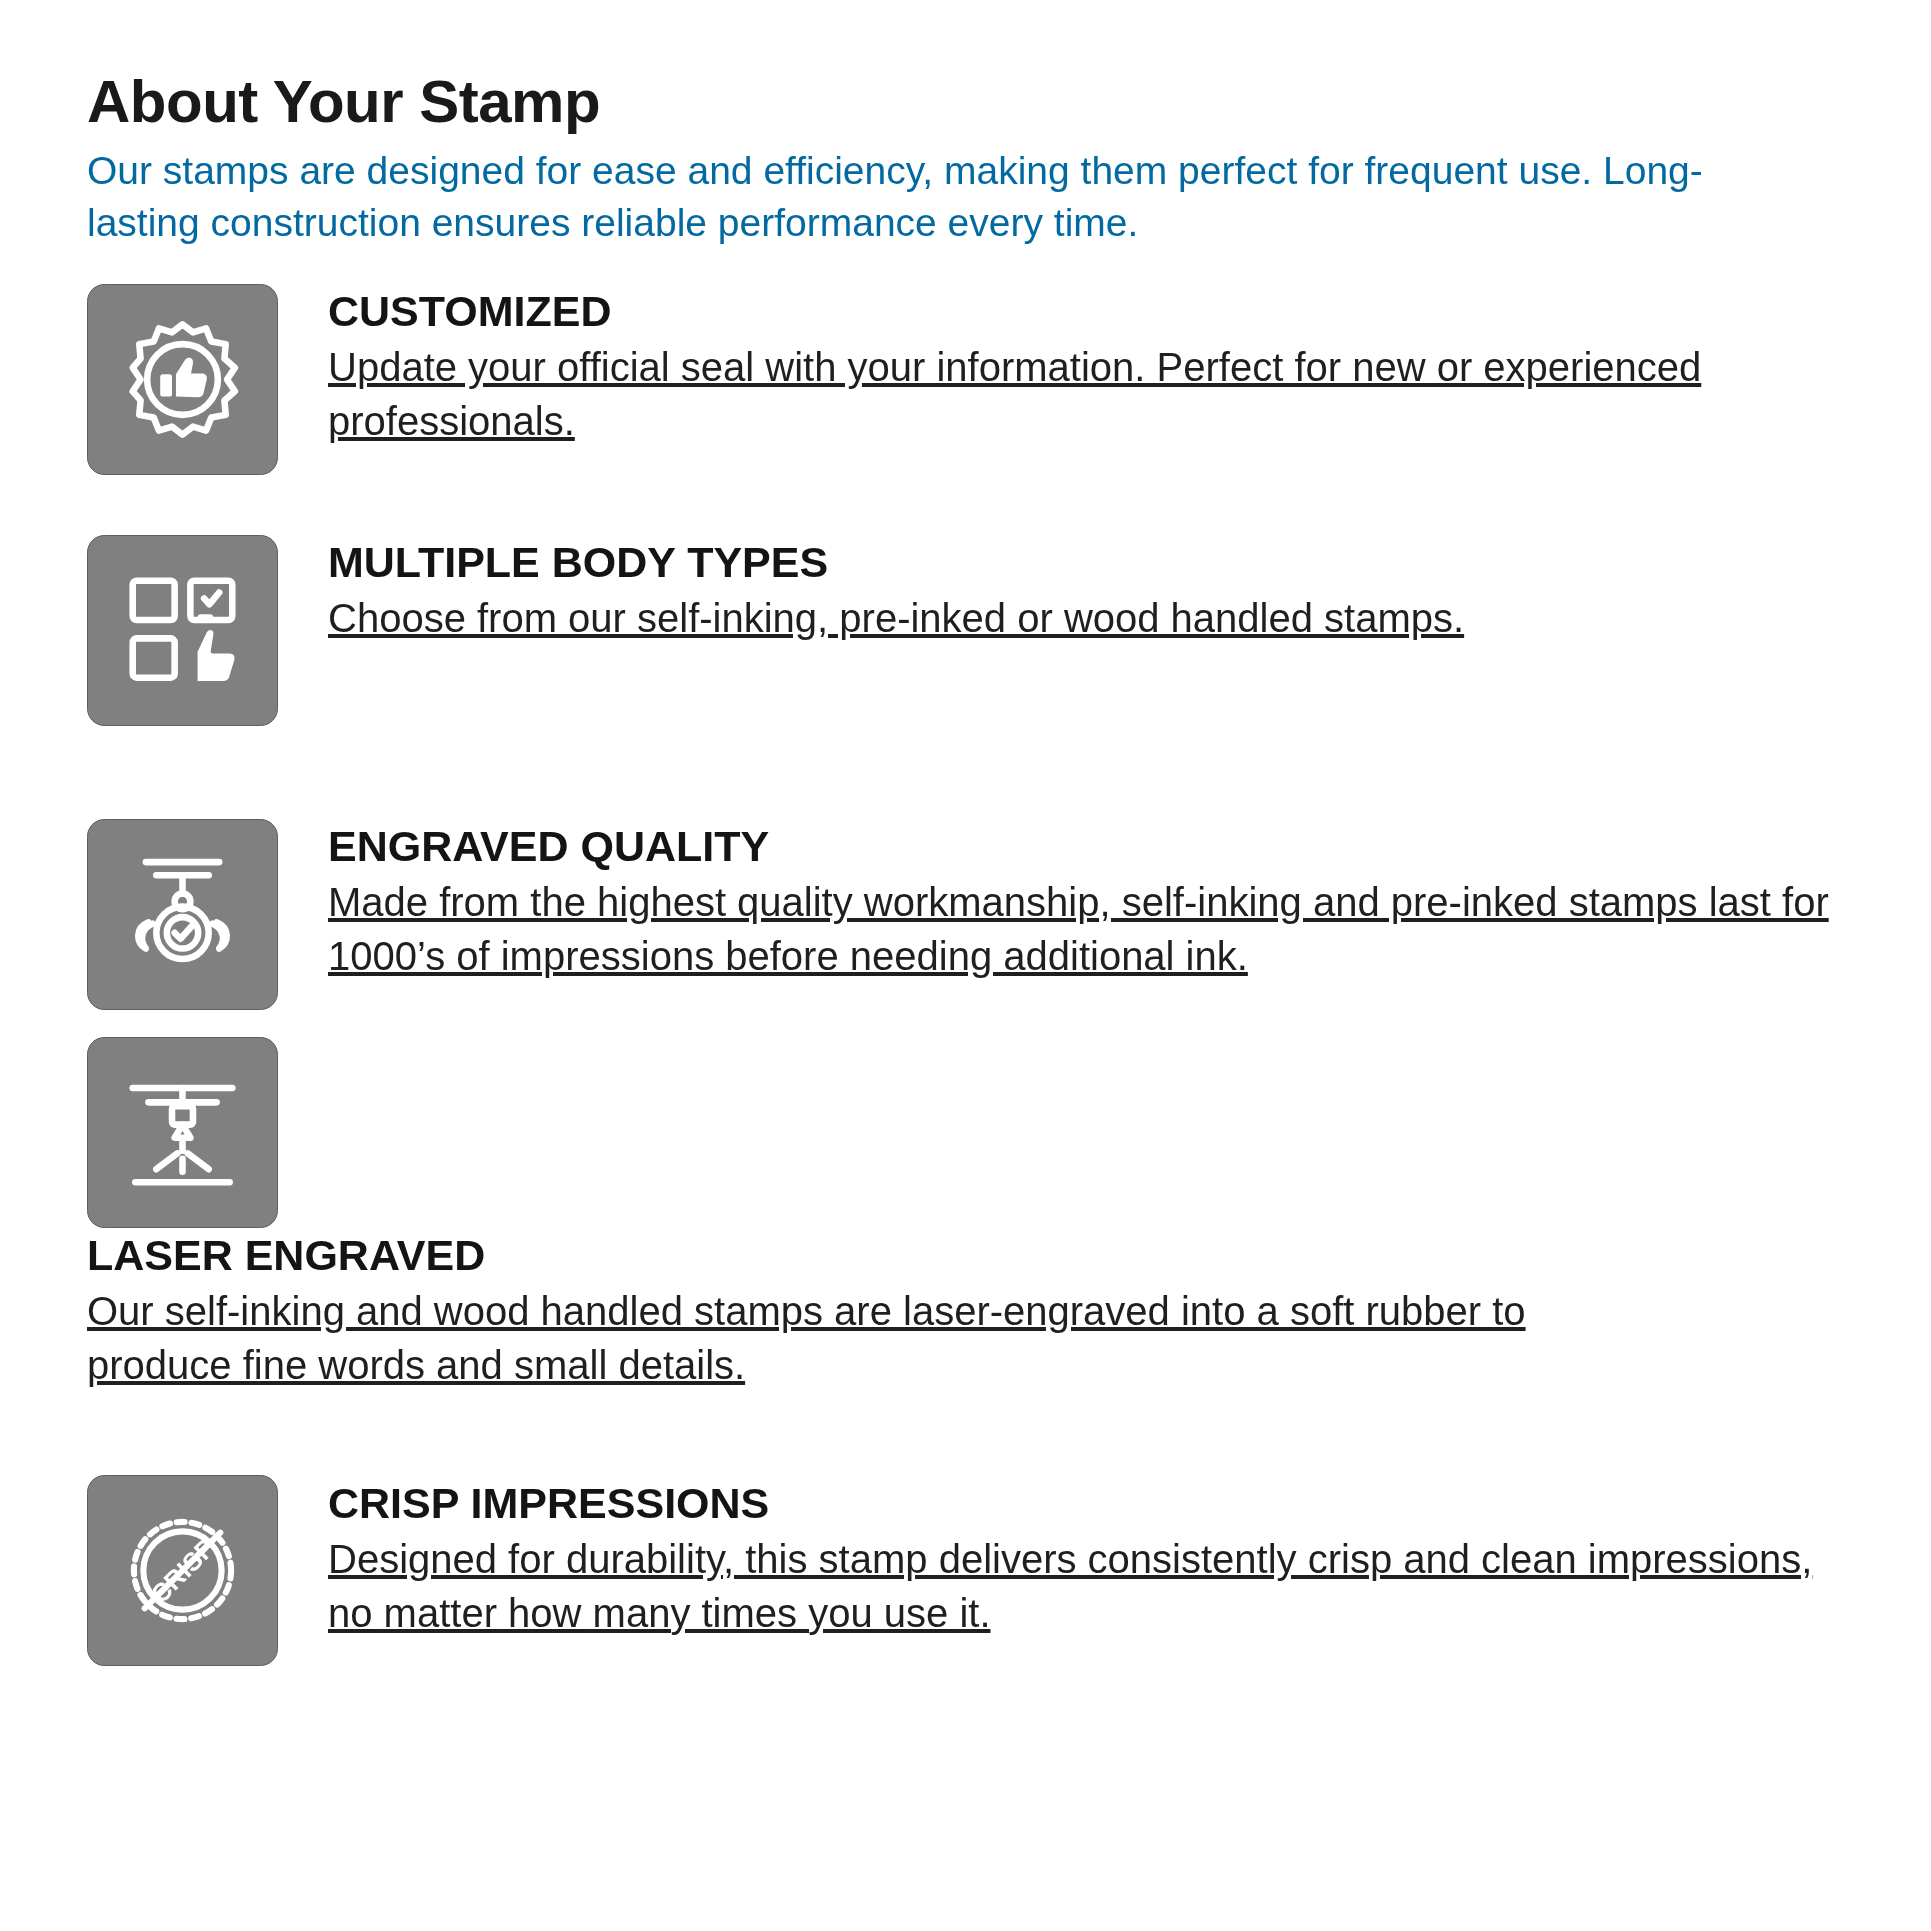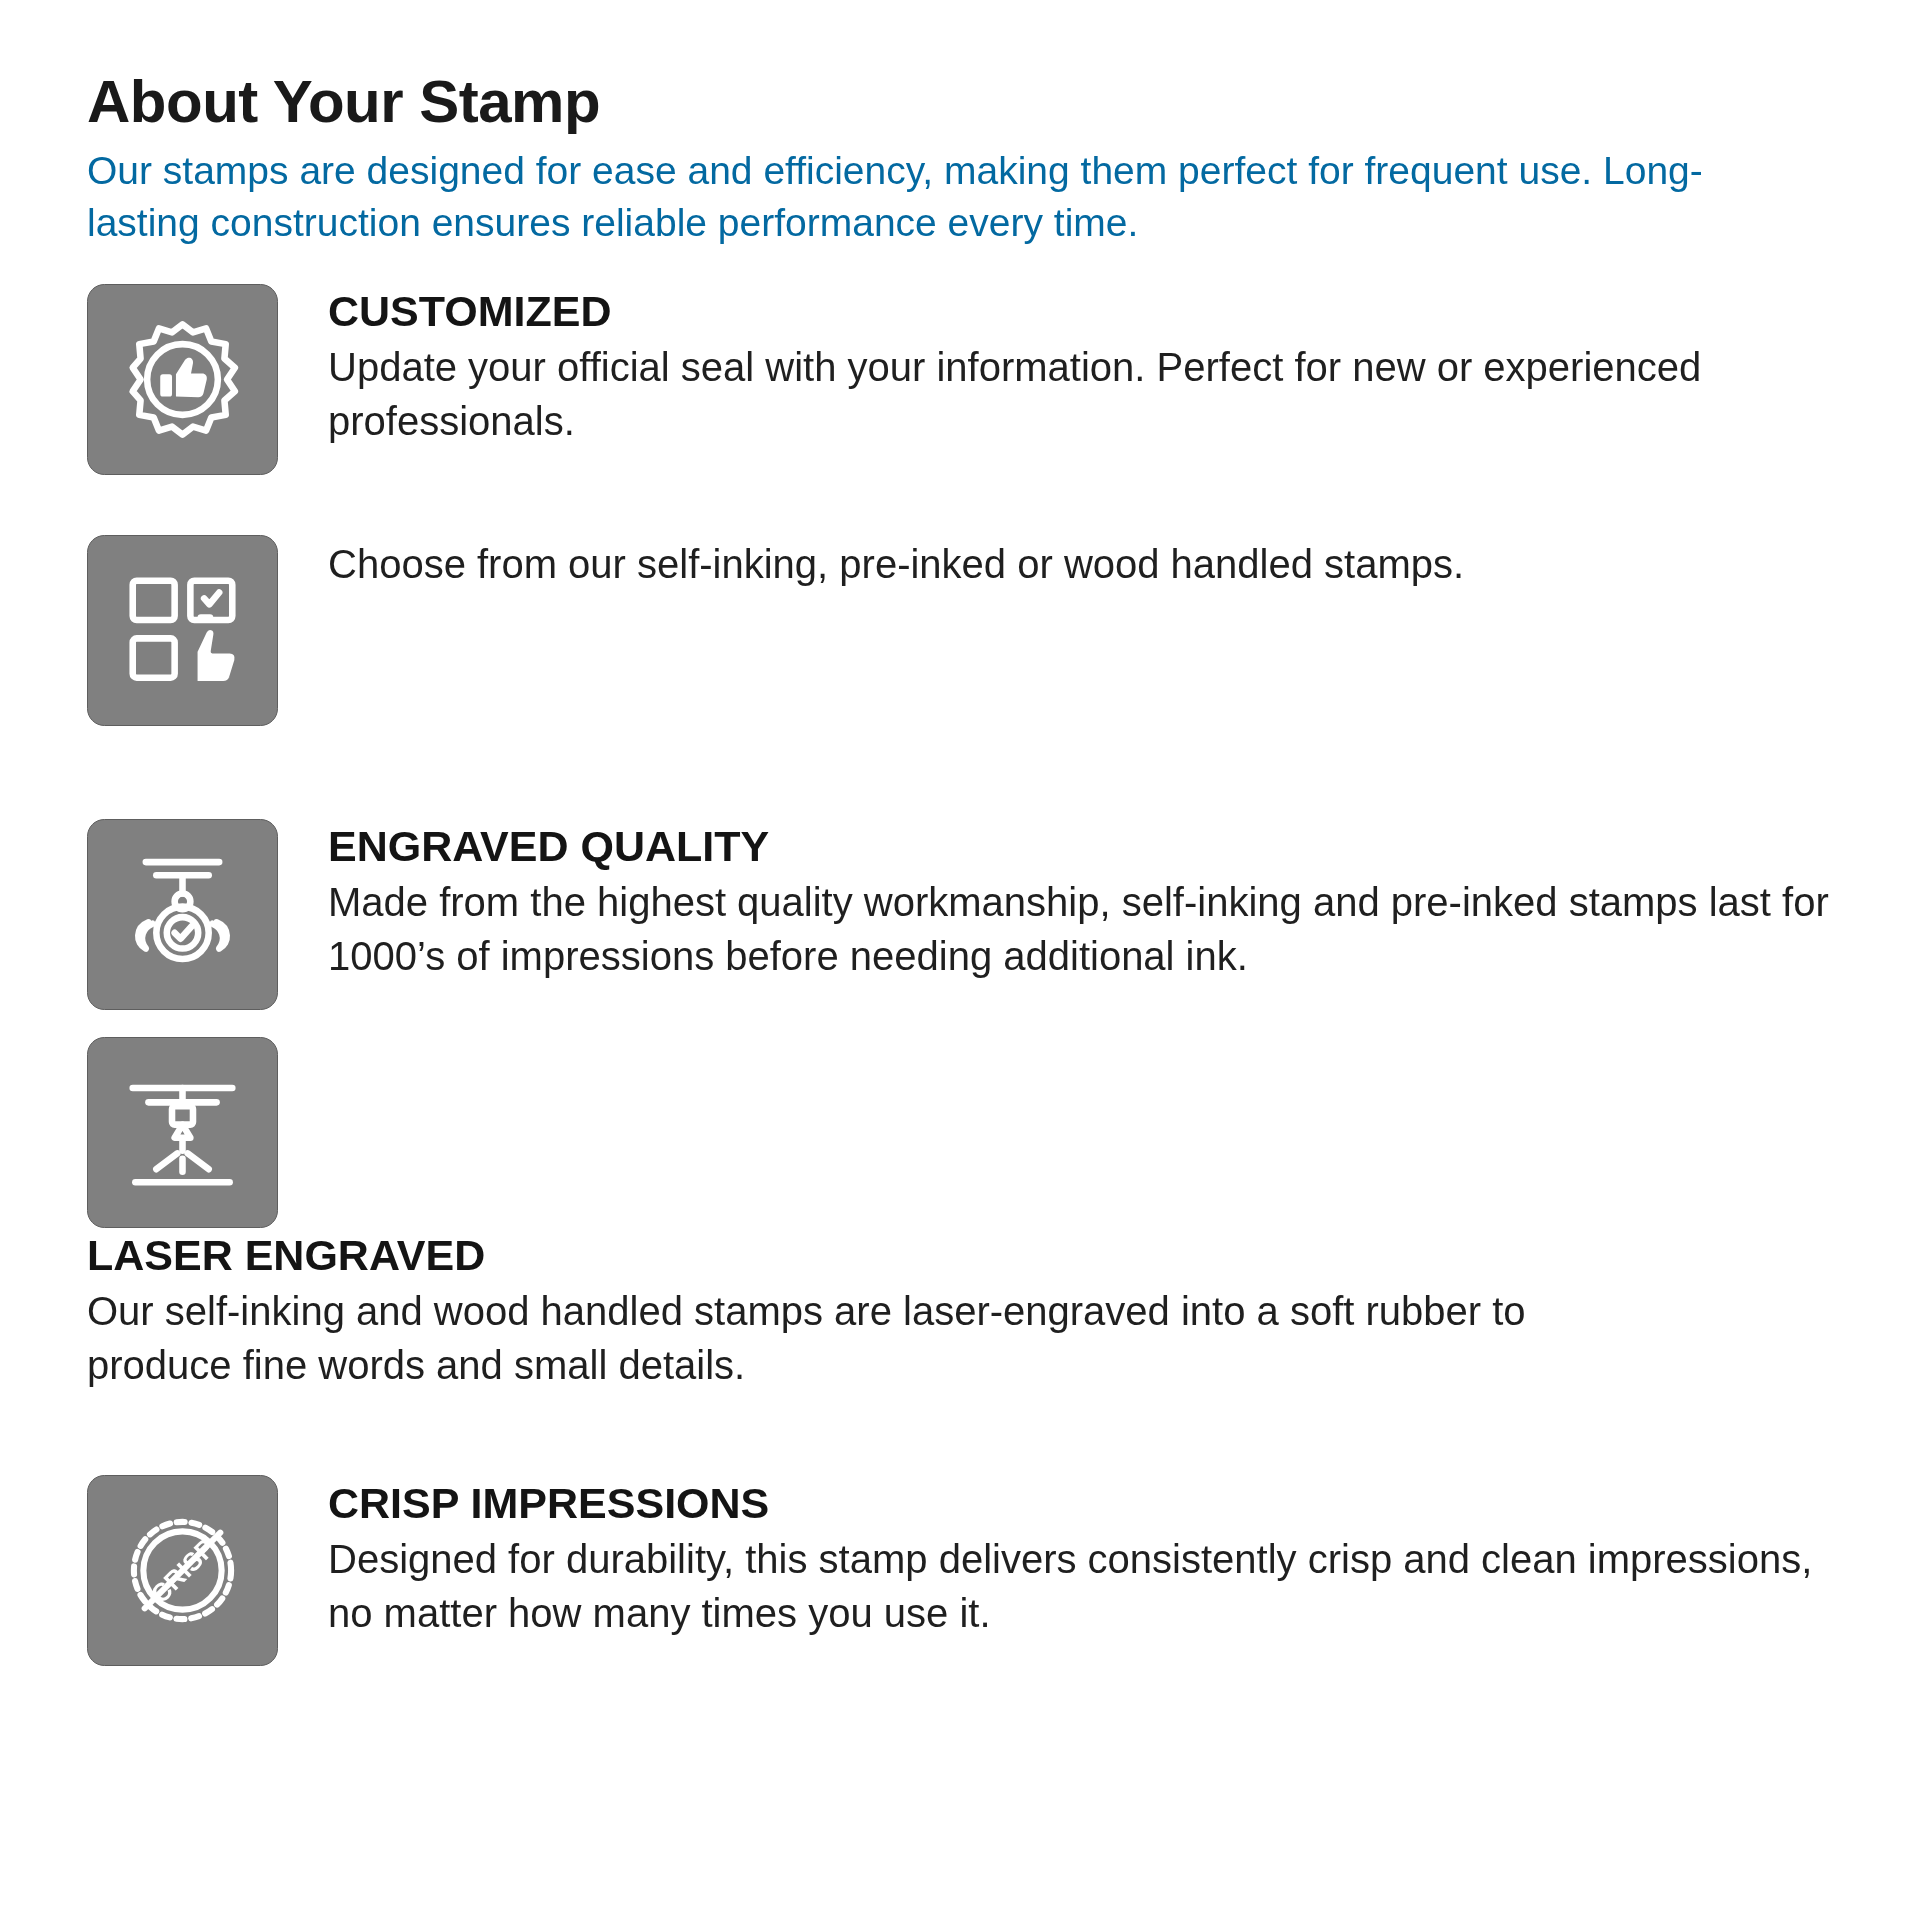--- a/index.html
+++ b/index.html
@@ -72,20 +72,21 @@
     letter-spacing: 0px;
     margin: 0 0 3.9px 0;
     line-height: 1.16;
     color: #141414;
   }
   .feature-desc {
     font-size: 40px;
     line-height: 1.34;
     margin: 0;
     color: #1f1f1f;
+    text-decoration: underline;
   }
   
   .feature.f1 { margin-bottom: 60px; }
   .feature.f2 { margin-bottom: 93px; }
   .feature.f3 { margin-bottom: 27px; }
   .feature.f4 { margin-bottom: 83px; flex-direction: column; }
 </style>
 </head>
 <body>
 
@@ -128,20 +129,21 @@
               <path d="M64 40 L71 40"></path>
               <path d="M66.5 25.5 L70.5 30 L78 21"></path>
             </g>
             <g fill="#ffffff" stroke="#808080" stroke-width="3" stroke-linejoin="round">
               <path d="M60 90 L60 66 L67 51 C69.5 46 76 48 75 53.5 L73 66 L86 66 C90 66 92 69 91 73 L87 86 C86 89 84 90 81 90 Z"></path>
             </g>
           </svg>
         </span>
       </div>
       <div class="feature-text">
+        <h2 class="feature-title">MULTIPLE BODY TYPES</h2>
         <p class="feature-desc">Choose from our self-inking, pre-inked or wood handled stamps.</p>
       </div>
     </div>
 
     <div class="feature f3">
       <div class="icon-box">
         <span>
           <svg width="131" height="131" viewBox="0 0 100 100" fill="none">
             <g stroke="#ffffff" stroke-width="5" fill="none" stroke-linejoin="round" stroke-linecap="round">
               <path d="M22 10 L78 10"></path>

